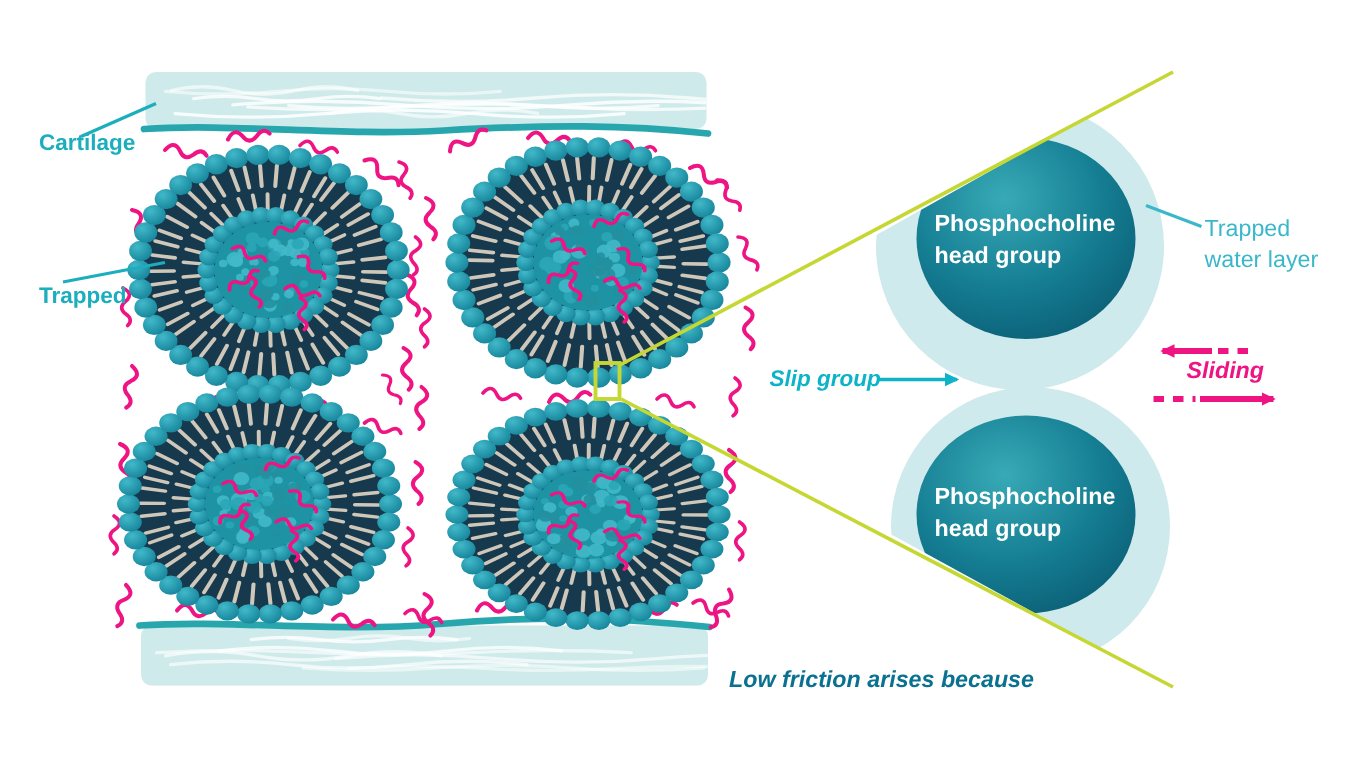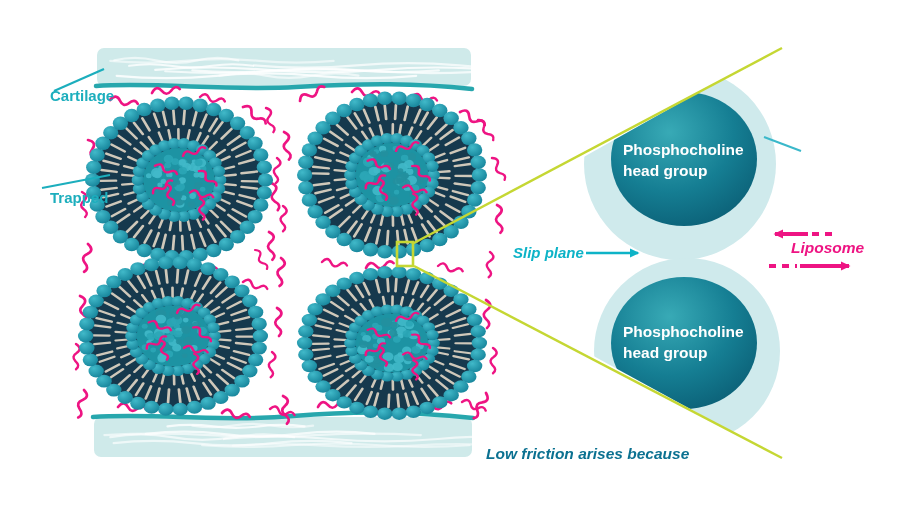--- a/index.html
+++ b/index.html
@@ -2,21 +2,21 @@
 <html><head>
 <meta charset="utf-8">
 <style>
   html,body{margin:0;padding:0;background:#fff;}
   #stage{
     position:relative;width:900px;height:506px;overflow:hidden;background:#fff;
     font-family:"Liberation Sans", sans-serif;
   }
   #art{position:absolute;left:0;top:0;}
   .lbl{position:absolute;white-space:pre-wrap;}
-  .teal-label{color:#1caebd;font-weight:700;font-size:15px;margin-left:24px;}
+  .teal-label{color:#1caebd;font-weight:700;font-size:15px;}
   .trapped-label{color:#3ab8ca;font-weight:400;font-size:15.5px;line-height:21px;width:98px;}
   .slip-label{color:#0db3c7;font-weight:700;font-style:italic;font-size:15px;}
   .sliding-label{color:#ee1483;font-weight:700;font-style:italic;font-size:15.5px;}
   .sphere-label{color:#ffffff;font-weight:700;font-size:15.5px;line-height:21px;width:122px;}
   .caption{color:#0b7191;font-weight:700;font-style:italic;font-size:15.5px;line-height:22px;}
 </style>
 </head>
 <body>
 
 <div id="stage">
@@ -932,23 +932,24 @@
     </svg>
 
   <div class="lbl teal-label" style="left:26px;top:87px;">Cartilage</div>
 
   <div class="lbl teal-label" style="left:26px;top:189px;">Trapped</div>
 
   <div class="lbl sphere-label" style="left:623px;top:139px;">Phosphocholine head group</div>
 
   <div class="lbl sphere-label" style="left:623px;top:321px;">Phosphocholine head group</div>
 
+  <div class="lbl trapped-label" style="left:803px;top:142px;">Trapped water layer</div>
 
-  <div class="lbl slip-label" style="left:513px;top:244px;">Slip plane</div>
+  <div class="lbl slip-label" style="left:513px;top:244px;">Slip group</div>
 
-  <div class="lbl sliding-label" style="left:791px;top:239px;">Liposome</div>
+  <div class="lbl sliding-label" style="left:791px;top:239px;">Sliding</div>
 
   <div class="lbl caption" style="left:486px;top:399px;">
     <div>Low friction arises because</div>
     
     
   </div>
 </div>
 
 </body></html>

